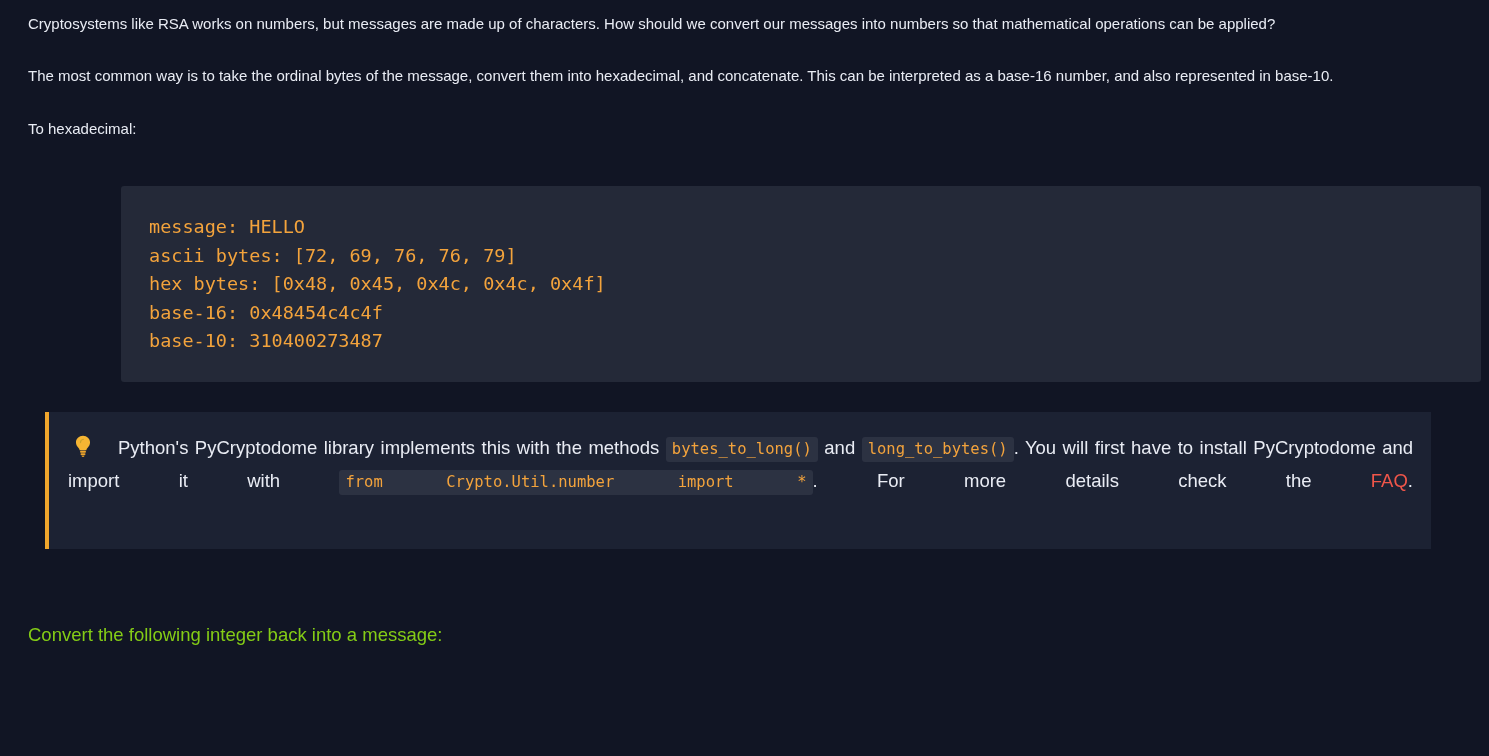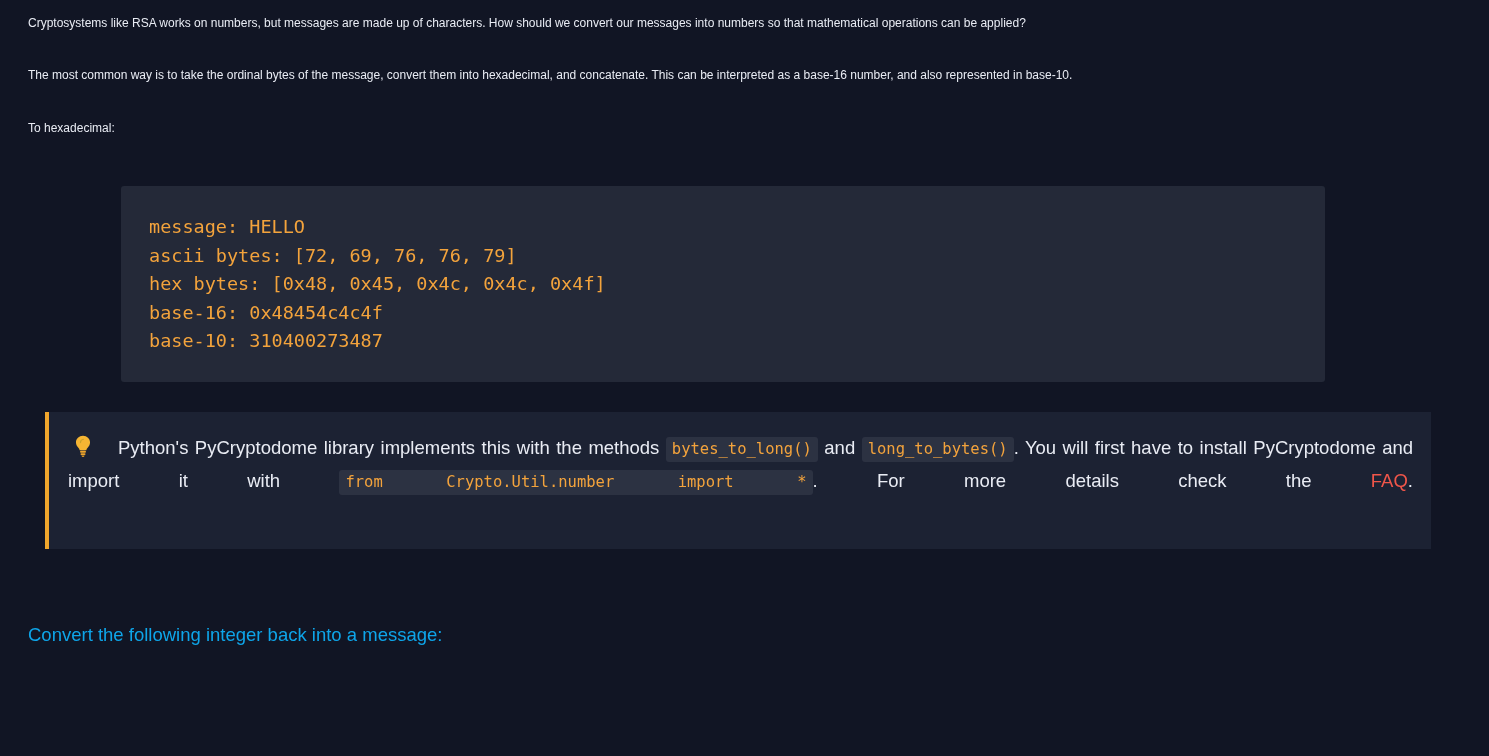--- a/index.html
+++ b/index.html
@@ -17,34 +17,34 @@
   }
   .page {
     position: relative;
     width: 1489px;
     height: 756px;
     box-sizing: border-box;
     padding: 0 28px;
   }
   p.para {
     margin: 0;
-    font-size: 12px;
+    font-size: 15px;
     line-height: 31px;
     color: #e9ecf4;
     text-align: justify;
     text-justify: inter-word;
   }
   .p1 { padding-top: 8px; }
   .p2 { padding-top: 21px; }
   .p3 { padding-top: 22px; text-align: left; }
 
   
   .codeblock {
     margin: 42px 0 8px 93px;
-    width: 1204px;
+    width: 1360px;
     background: #242938;
     border-radius: 3px;
     padding: 27px 0 26px 0;
     box-sizing: border-box;
   }
   .codeblock pre {
     margin: 0;
     padding: 0 0 0 28px;
     font-family: "DejaVu Sans Mono", "Liberation Mono", monospace;
     font-size: 18.5px;
@@ -97,21 +97,21 @@
   a.link {
     color: #f0564a;
     text-decoration: none;
   }
 
   
   .question {
     margin: 72px 0 0 0;
     font-size: 18.5px;
     line-height: 28px;
-    color: #0ea5e9;
+    color: #84cc16;
   }
 </style>
 </head>
 <body>
 
 <div class="page">
 
   <p class="para p1">Cryptosystems like RSA works on numbers, but messages are made up of characters. How should we convert our messages into numbers so that mathematical operations can be applied?</p>
 
   <p class="para p2">The most common way is to take the ordinal bytes of the message, convert them into hexadecimal, and concatenate. This can be interpreted as a base-16 number, and also represented in base-10.</p>

